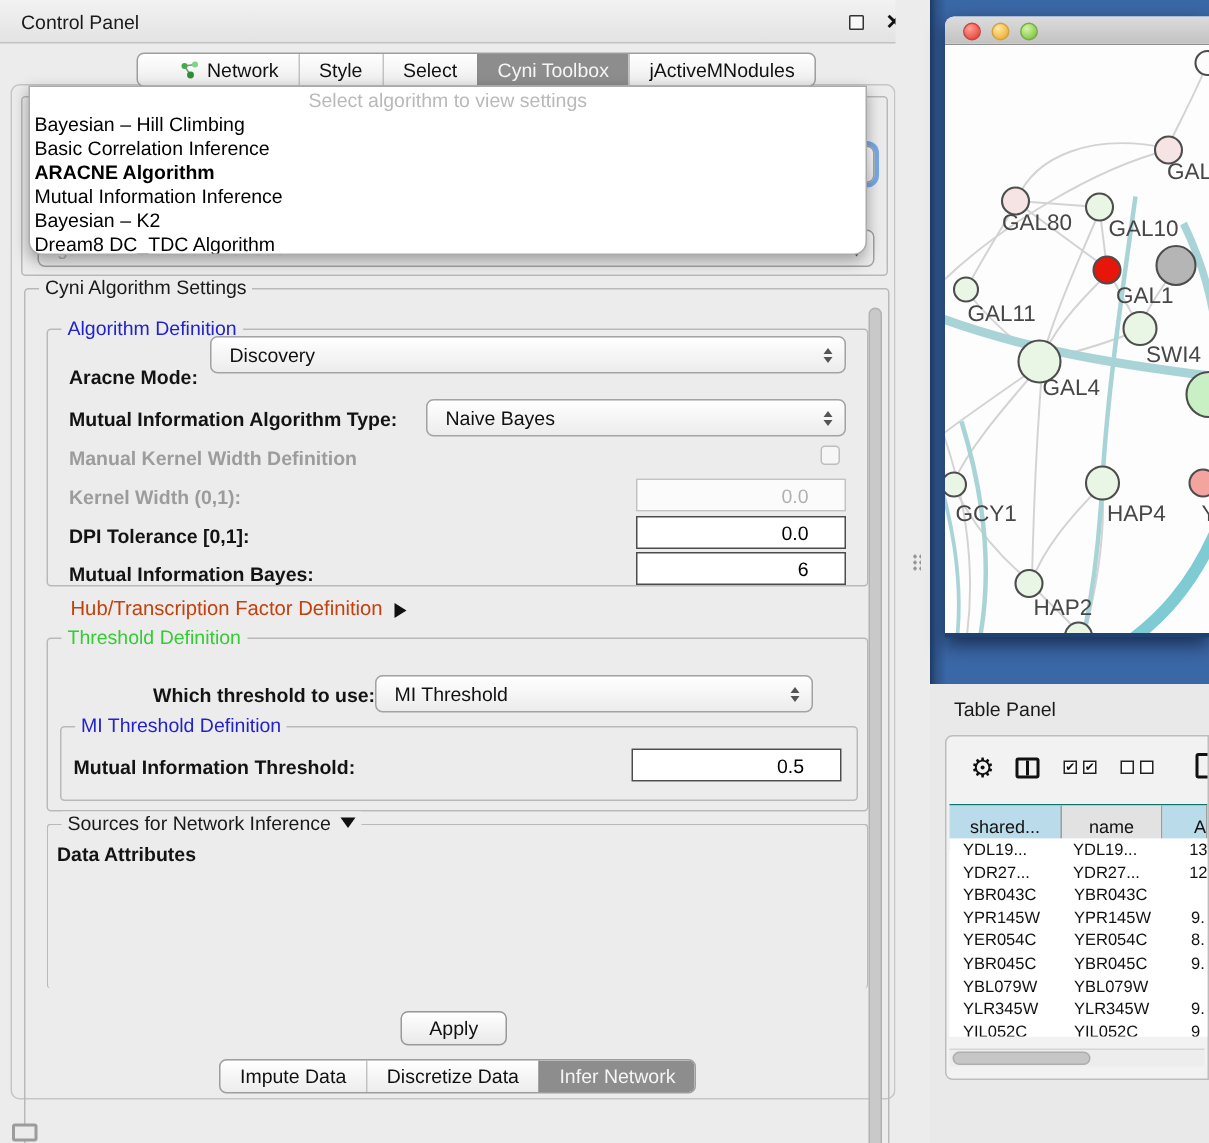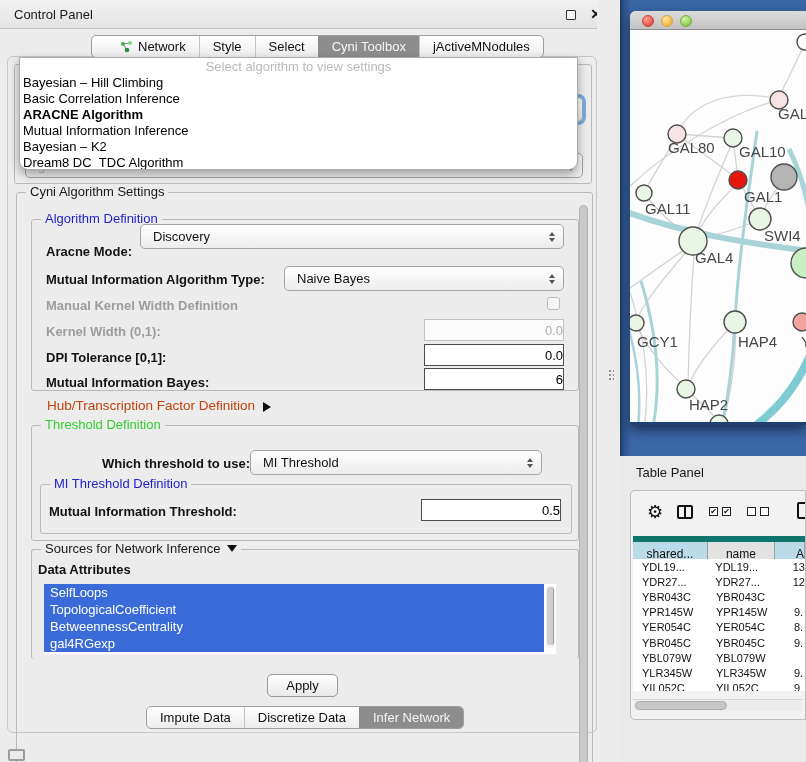--- a/index.html
+++ b/index.html
@@ -33,21 +33,21 @@
   .legend.green { color:var(--label_green); }
 
   
   .combo { position:absolute; height:25px; border:1px solid #a3a3a3; border-radius:5px;
     background:linear-gradient(#ffffff,#ececec); display:flex; align-items:center; padding-left:12px; font-size:13px; }
   .stepper { position:absolute; right:8px; top:50%; transform:translateY(-50%); display:flex; flex-direction:column; gap:2px; }
   .stepper .up { width:0; height:0; border-left:3.5px solid transparent; border-right:3.5px solid transparent; border-bottom:4.5px solid #555; }
   .stepper .dn { width:0; height:0; border-left:3.5px solid transparent; border-right:3.5px solid transparent; border-top:4.5px solid #555; }
 
   .tinput { position:absolute; height:22px; background:#fff; border:1px solid #4c4c4c;
-    display:flex; align-items:center; justify-content:flex-end; padding-right:0; font-size:13px; color:#000; }
+    display:flex; align-items:center; justify-content:flex-end; padding-right:24px; font-size:13px; color:#000; }
   .tinput.dis { border:1px solid #c3c3c3; background:#fbfbfb; color:#b0b0b0; }
 
   .flabel { position:absolute; font-weight:bold; font-size:13px; color:#131313; white-space:nowrap; }
   .flabel.dis { color:#9c9c9c; }
 
   
   .popup { position:absolute; left:19px; top:57px; width:559px; height:113px; background:#fff;
     border:1px solid #ababab; border-radius:0 0 9px 9px; box-shadow:0 4px 10px rgba(0,0,0,.35); z-index:20; overflow:hidden; }
   .popup .ph { height:17px; text-align:center; color:#b9b9b9; font-size:13px; line-height:17px; }
   .popup .pi { height:16px; line-height:16px; padding-left:3px; font-size:13px; color:#000; white-space:nowrap; }
@@ -101,21 +101,21 @@
   .tp-title { position:absolute; left:16px; top:9px; font-size:13px; color:#1a1a1a; }
   .tframe { position:absolute; left:10px; top:34px; width:176px; height:230px; background:#f2f2f2;
     border:1px solid #bdbdbd; border-radius:5px 0 0 5px; overflow:hidden; }
   .ticon { position:absolute; top:12px; color:#111; }
   .gear { left:16px; font-size:18px; line-height:18px; }
   .colsicon { left:46px; top:14px; width:16px; height:14px; border:2px solid #111; border-radius:2px; }
   .colsicon:before { content:""; position:absolute; left:5px; top:0; width:2px; height:10px; background:#111; }
   .cbx { position:absolute; top:16px; width:9px; height:9px; border:1.5px solid #222; background:#fff; font-size:8px; line-height:8px; text-align:center; }
   .cbx.on:before { content:"\2714"; }
   .docicon { left:166px; top:11px; width:15px; height:17px; border:2px solid #111; border-radius:2px 5px 2px 2px; }
-  .thead { position:absolute; left:2px; top:45px; right:0; height:30px; display:flex; border-top:6px solid #0f766e; border-bottom:1px solid #9e9e9e; font-size:12px; }
+  .thead { position:absolute; left:2px; top:45px; right:0; height:30px; display:flex; border-top:1px solid #0f766e; border-bottom:1px solid #9e9e9e; font-size:12px; }
   .th { display:flex; align-items:center; justify-content:center; border-right:1px solid #9e9e9e; height:100%; }
   .th.c1 { width:76px; background:var(--header_blue); }
   .th.c2 { width:68px; background:#e2e2e2; }
   .th.c3 { flex:1; background:var(--header_blue); justify-content:flex-start; padding-left:21px; }
   .tbody { position:absolute; left:2px; top:68px; right:0; height:132px; overflow:hidden; background:#fff; }
   .tr { display:flex; height:15.2px; font-size:11px; background:#fff; }
   .td { display:flex; align-items:center; }
   .td.c1 { width:76px; padding-left:9px; }
   .td.c2 { width:68px; padding-left:7px; }
   .td.c3 { flex:1; padding-left:17px;text-align:center; }
@@ -252,29 +252,20 @@
         <div class="tinput" style="right:10px; top:14px; width:140px;">0.5</div>
       </div>
     </div>
 
     <div class="grp" style="left:14px; top:356px; width:548px; height:110px; border-bottom:none;">
       <span class="legend" style="display:flex; align-items:center;">
         <span>Sources for Network Inference</span>
           <span class="tri-down"></span>
       </span>
       <span class="flabel" style="left:6px; top:12px;">Data Attributes</span>
-      <div class="list">
-        <div class="li">SelfLoops</div>
-        <div class="li">TopologicalCoefficient</div>
-        <div class="li">BetweennessCentrality</div>
-        <div class="li">gal4RGexp</div>
-        <div class="sb">
-            <div class="th"></div>
-          </div>
-      </div>
     </div>
 
     <div class="hscroll-track"></div>
   </div>
 
   <div class="apply-btn">
     <span>Apply</span>
   </div>
 
   <div class="seg botseg">

